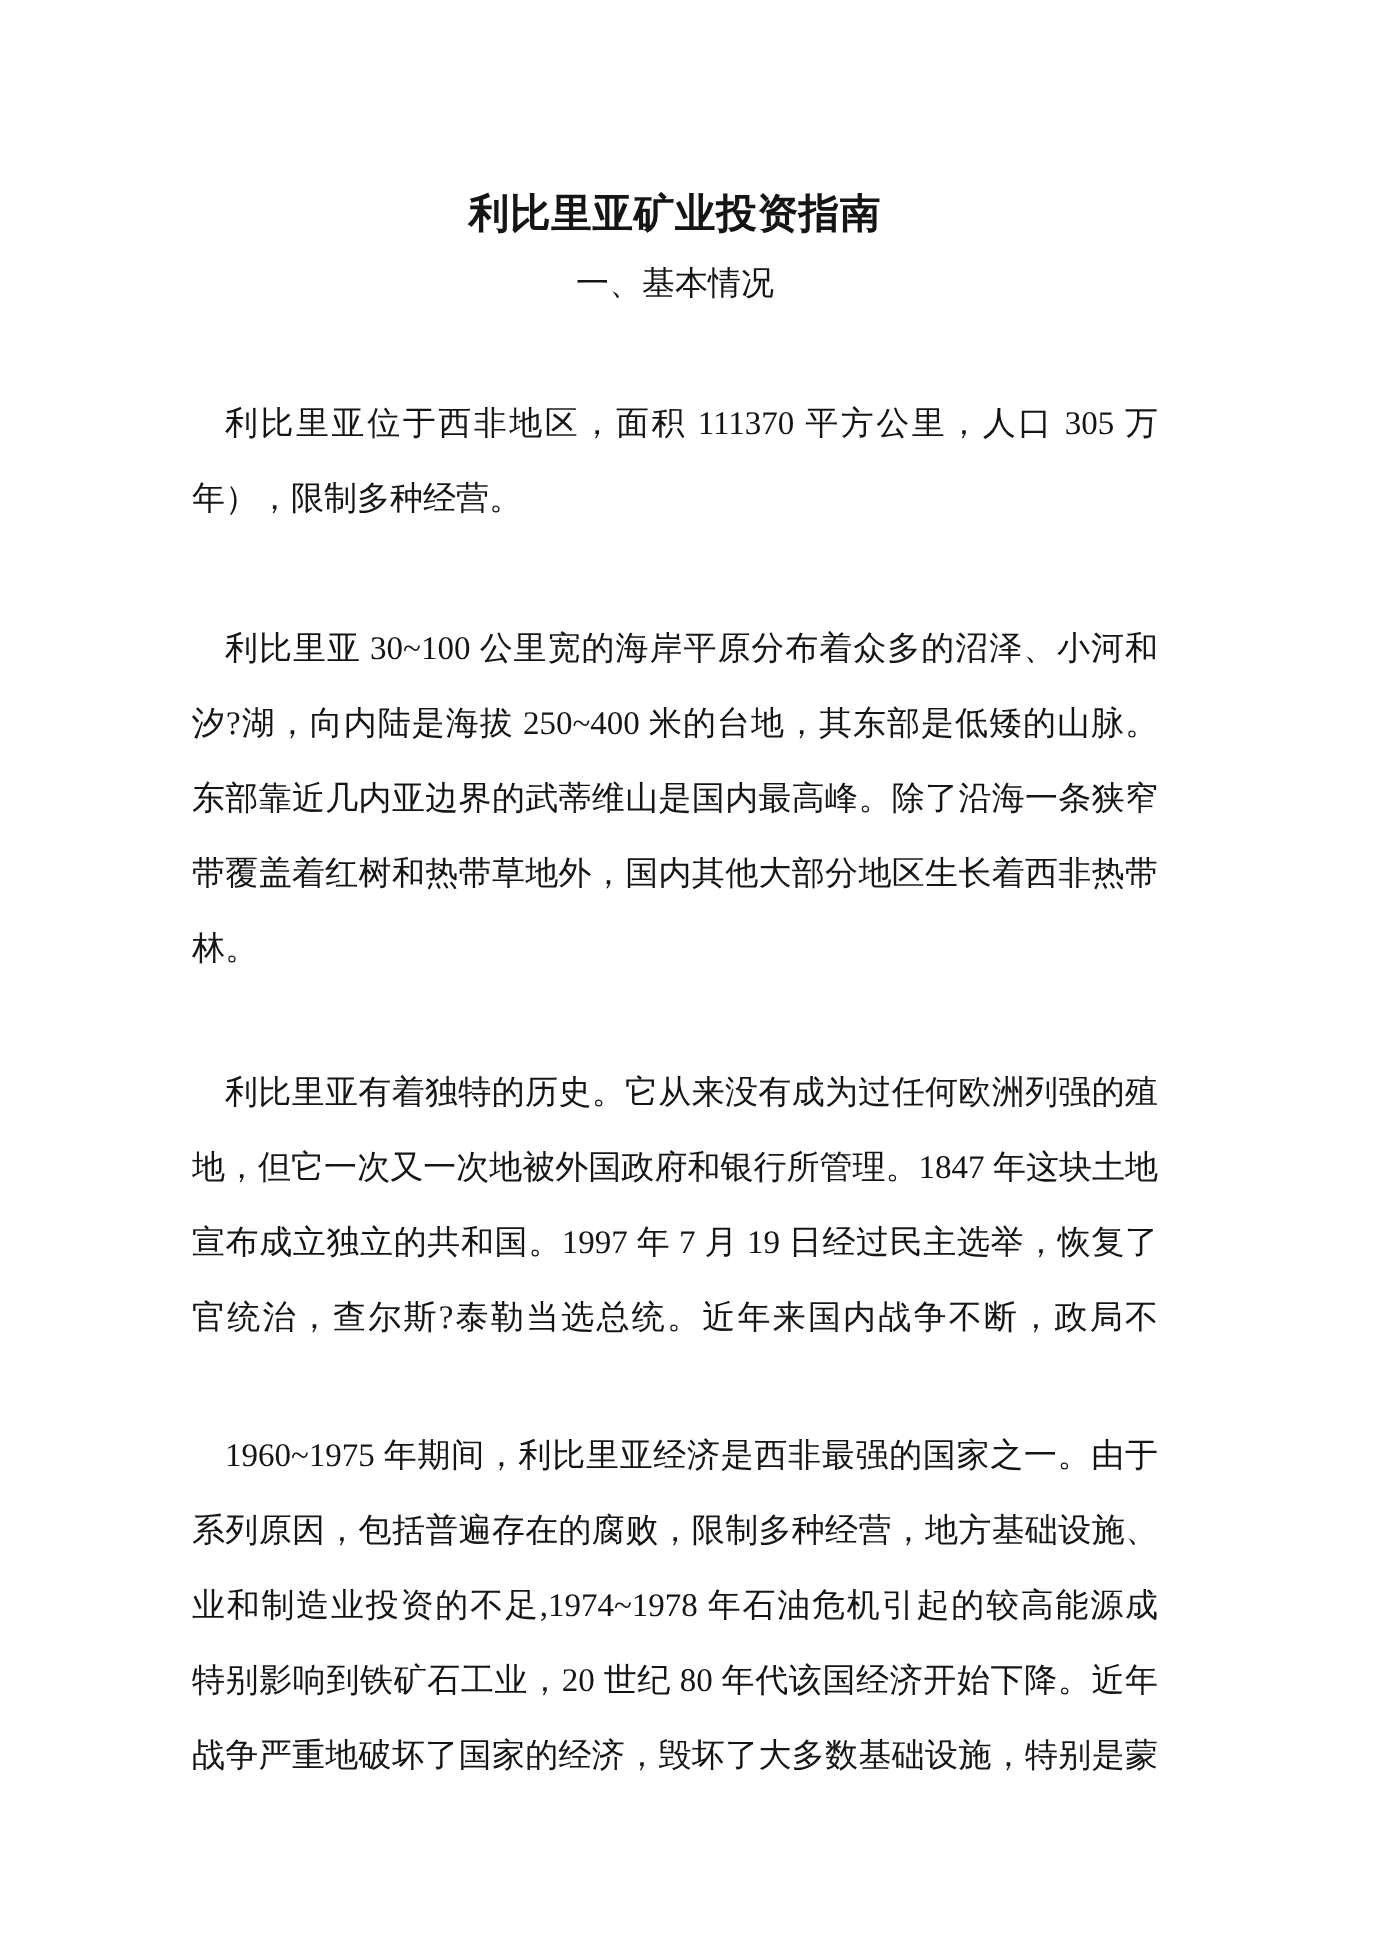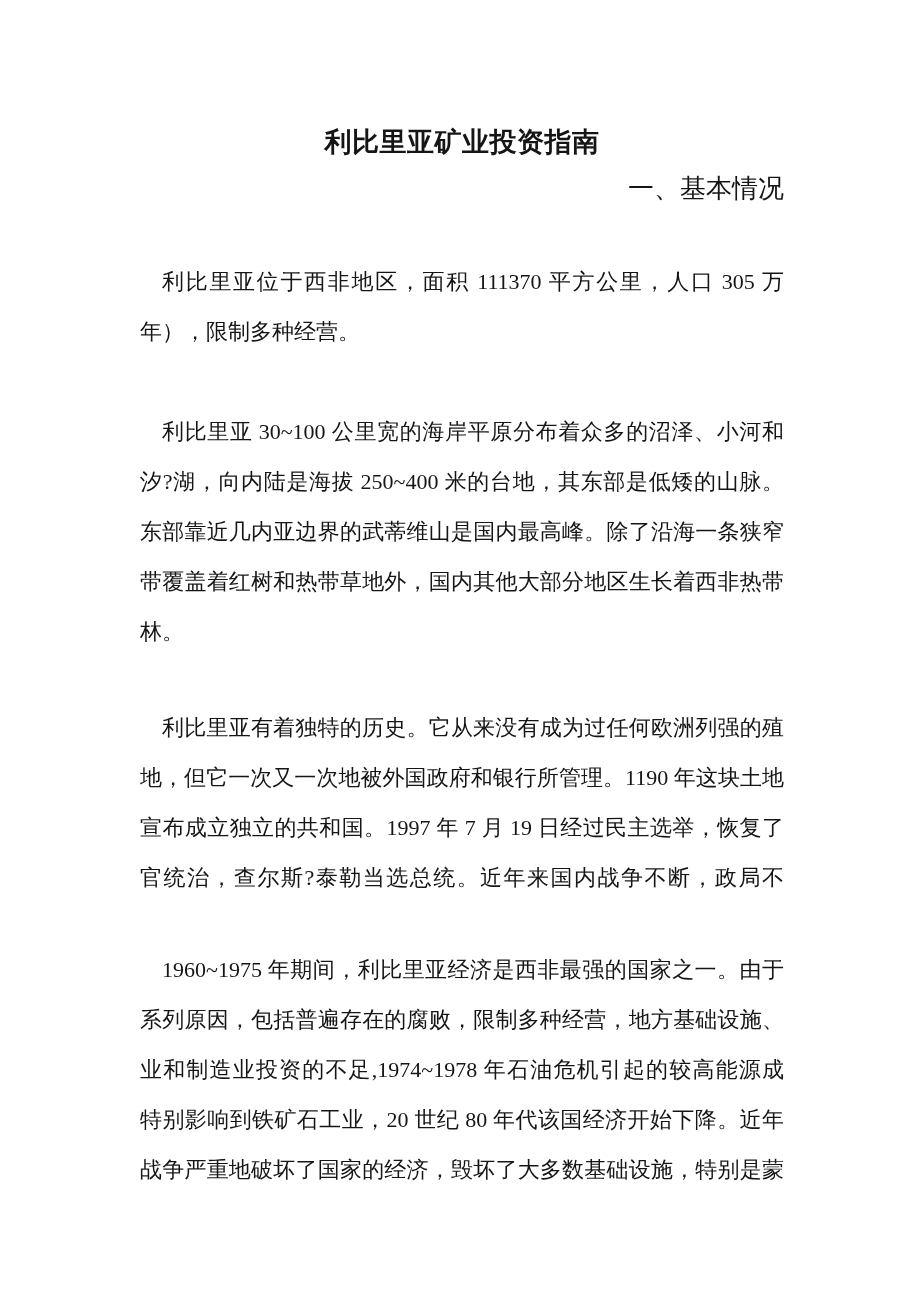--- a/index.html
+++ b/index.html
@@ -11,38 +11,38 @@
     position: relative;
     width: 920px;
     height: 1302px;
     background: #ffffff;
     overflow: hidden;
     font-family: "Liberation Serif", "DejaVu Serif", serif;
     color: #151515;
   }
   .content {
     position: absolute;
-    left: 140px;
+    left: 128px;
     top: 124px;
     width: 644px;
   }
   .doc-title {
     margin: 0;
     font-size: 27px;
     font-weight: bold;
     line-height: 36px;
     text-align: center;
     letter-spacing: 0.5px;
   }
   .section-heading {
     margin: 15px 0 0 0;
-    font-size: 26px;
+    font-size: 22px;
     font-weight: normal;
     line-height: 28px;
-    text-align: right;
+    text-align: center;
   }
   .para {
     margin: 0;
   }
   .para-1 { margin-top: 54px; }
   .para-2 { margin-top: 50px; }
   .para-3 { margin-top: 46px; }
   .para-4 { margin-top: 42px; }
   .line {
     height: 50px;
@@ -78,21 +78,21 @@
     <div class="para para-2">
       <div class="line first">利比里亚 30~100 公里宽的海岸平原分布着众多的沼泽、小河和潮</div>
       <div class="line">汐?湖，向内陆是海拔 250~400 米的台地，其东部是低矮的山脉。在</div>
       <div class="line">东部靠近几内亚边界的武蒂维山是国内最高峰。除了沿海一条狭窄地</div>
       <div class="line">带覆盖着红树和热带草地外，国内其他大部分地区生长着西非热带雨</div>
       <div class="line end">林。</div>
     </div>
 
     <div class="para para-3">
       <div class="line first">利比里亚有着独特的历史。它从来没有成为过任何欧洲列强的殖民</div>
-      <div class="line">地，但它一次又一次地被外国政府和银行所管理。1190 年这块土地</div>
+      <div class="line">地，但它一次又一次地被外国政府和银行所管理。1847 年这块土地</div>
       <div class="line">宣布成立独立的共和国。1997 年 7 月 19 日经过民主选举，恢复了文</div>
       <div class="line end">官统治，查尔斯?泰勒当选总统。近年来国内战争不断，政局不稳。</div>
     </div>
 
     <div class="para para-4">
       <div class="line first">1960~1975 年期间，利比里亚经济是西非最强的国家之一。由于一</div>
       <div class="line">系列原因，包括普遍存在的腐败，限制多种经营，地方基础设施、农</div>
       <div class="line">业和制造业投资的不足,1974~1978 年石油危机引起的较高能源成本，</div>
       <div class="line">特别影响到铁矿石工业，20 世纪 80 年代该国经济开始下降。近年的</div>
       <div class="line">战争严重地破坏了国家的经济，毁坏了大多数基础设施，特别是蒙罗</div>

